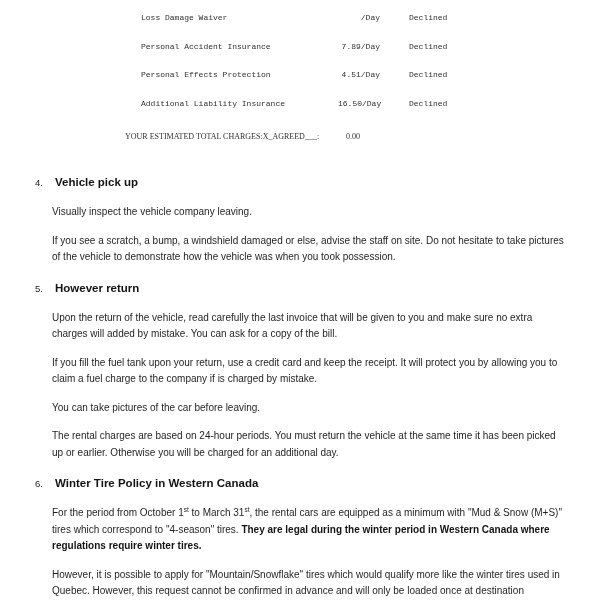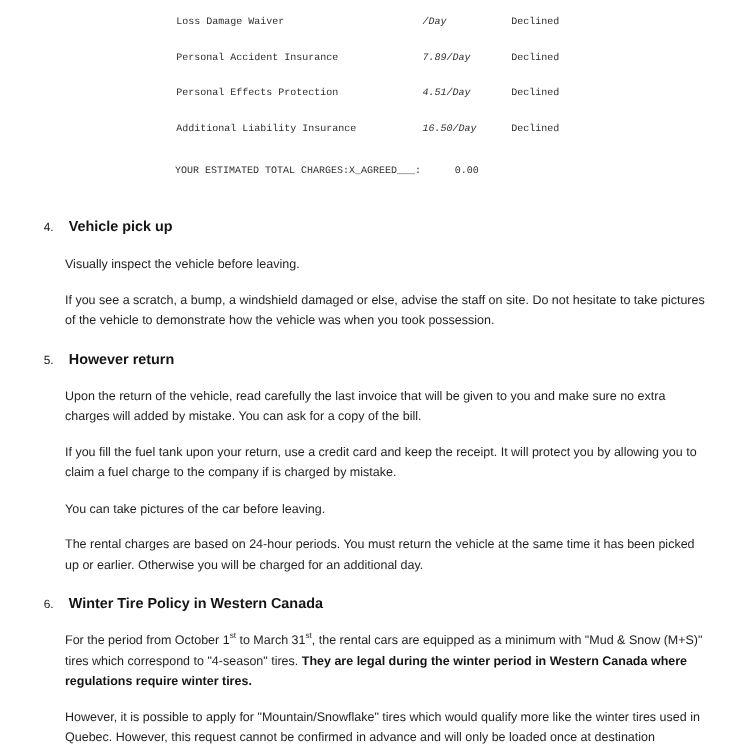--- a/index.html
+++ b/index.html
@@ -9,23 +9,23 @@
     box-sizing:border-box;
   }
   
   .mono-block{
     font-family:"Liberation Mono","DejaVu Sans Mono",monospace;
     font-size:8px;line-height:9.5px;color:#303030;
     margin:-6px 0 0 117px;white-space:pre;
   }
   .mono-row{display:flex;padding-left:24px;}
   .m-name{width:197px;}
-  .m-rate{width:42px;font-style:italic;}
+  .m-rate{width:42px;text-align:right;}
   .m-status{margin-left:29px;}
-  .total-line{margin-top:4.5px;margin-left:23px;display:flex;}
+  .total-line{margin-top:4.5px;margin-left:8px;display:flex;font-family:Liberation Serif, serif;}
   .total-val{margin-left:27px;}
   
   .section-heading{display:flex;align-items:baseline;margin:16px 0 16px 35px;}
   .sec-num{font-size:9.5px;width:20px;color:#222;}
   .sec-title{font-weight:bold;font-size:11.5px;color:#141414;}
   .body-text{
     margin:0 32px 12px 52px;font-size:10px;line-height:16.5px;
     color:#1f1f1f;
   }
   .body-text sup{font-size:6.5px;line-height:0;}
@@ -60,21 +60,21 @@
     <div class="total-line">
       <span>YOUR ESTIMATED TOTAL CHARGES:X_AGREED___:</span>
       <span class="total-val">0.00</span>
     </div>
   </div>
 
   <div class="section-heading">
     <span class="sec-num">4.</span>
     <span class="sec-title">Vehicle pick up</span>
   </div>
-  <p class="body-text">Visually inspect the vehicle before leaving.</p>
+  <p class="body-text">Visually inspect the vehicle company leaving.</p>
   <p class="body-text">If you see a scratch, a bump, a windshield damaged or else, advise the staff on site. Do not hesitate to take pictures of the vehicle to demonstrate how the vehicle was when you took possession.</p>
 
   <div class="section-heading">
     <span class="sec-num">5.</span>
     <span class="sec-title">However return</span>
   </div>
   <p class="body-text">Upon the return of the vehicle, read carefully the last invoice that will be given to you and make sure no extra charges will added by mistake. You can ask for a copy of the bill.</p>
   <p class="body-text">If you fill the fuel tank upon your return, use a credit card and keep the receipt. It will protect you by allowing you to claim a fuel charge to the company if is charged by mistake.</p>
   <p class="body-text">You can take pictures of the car before leaving.</p>
   <p class="body-text">The rental charges are based on 24-hour periods. You must return the vehicle at the same time it has been picked up or earlier. Otherwise you will be charged for an additional day.</p>

